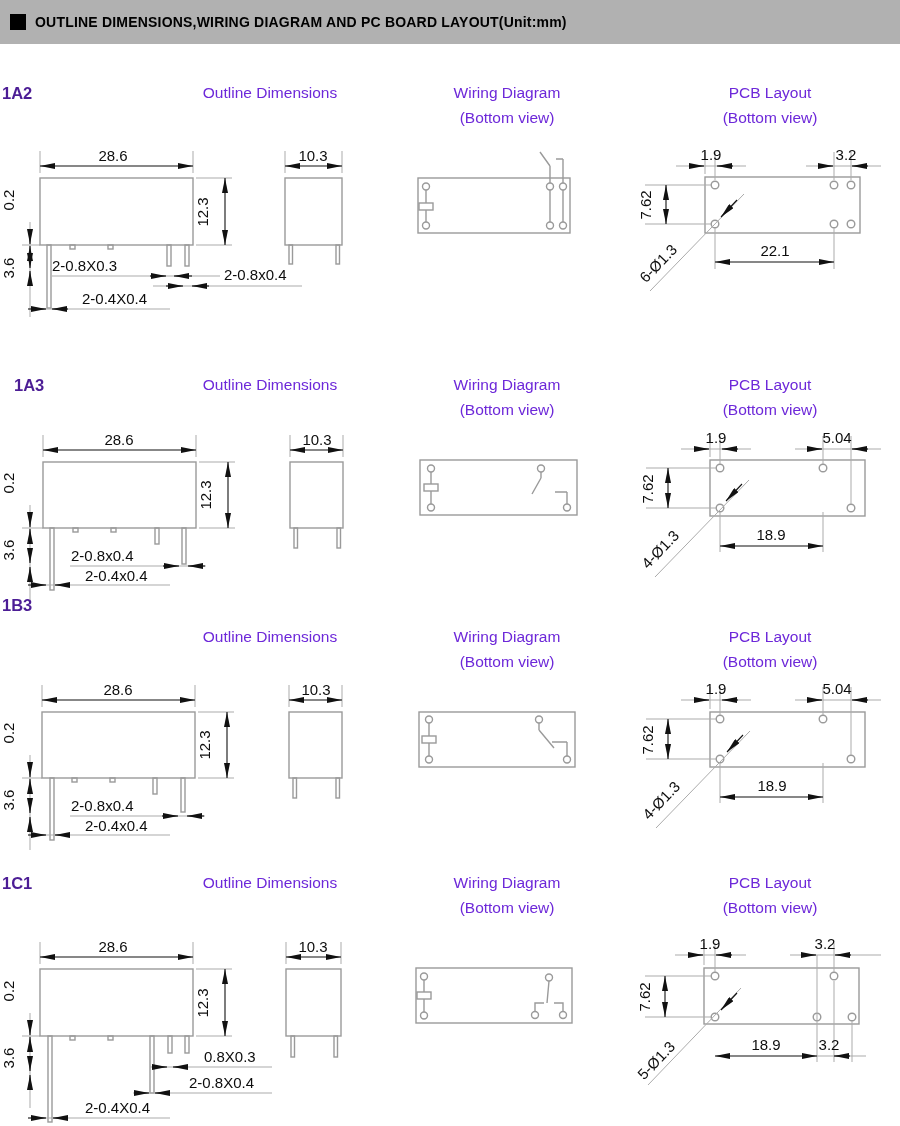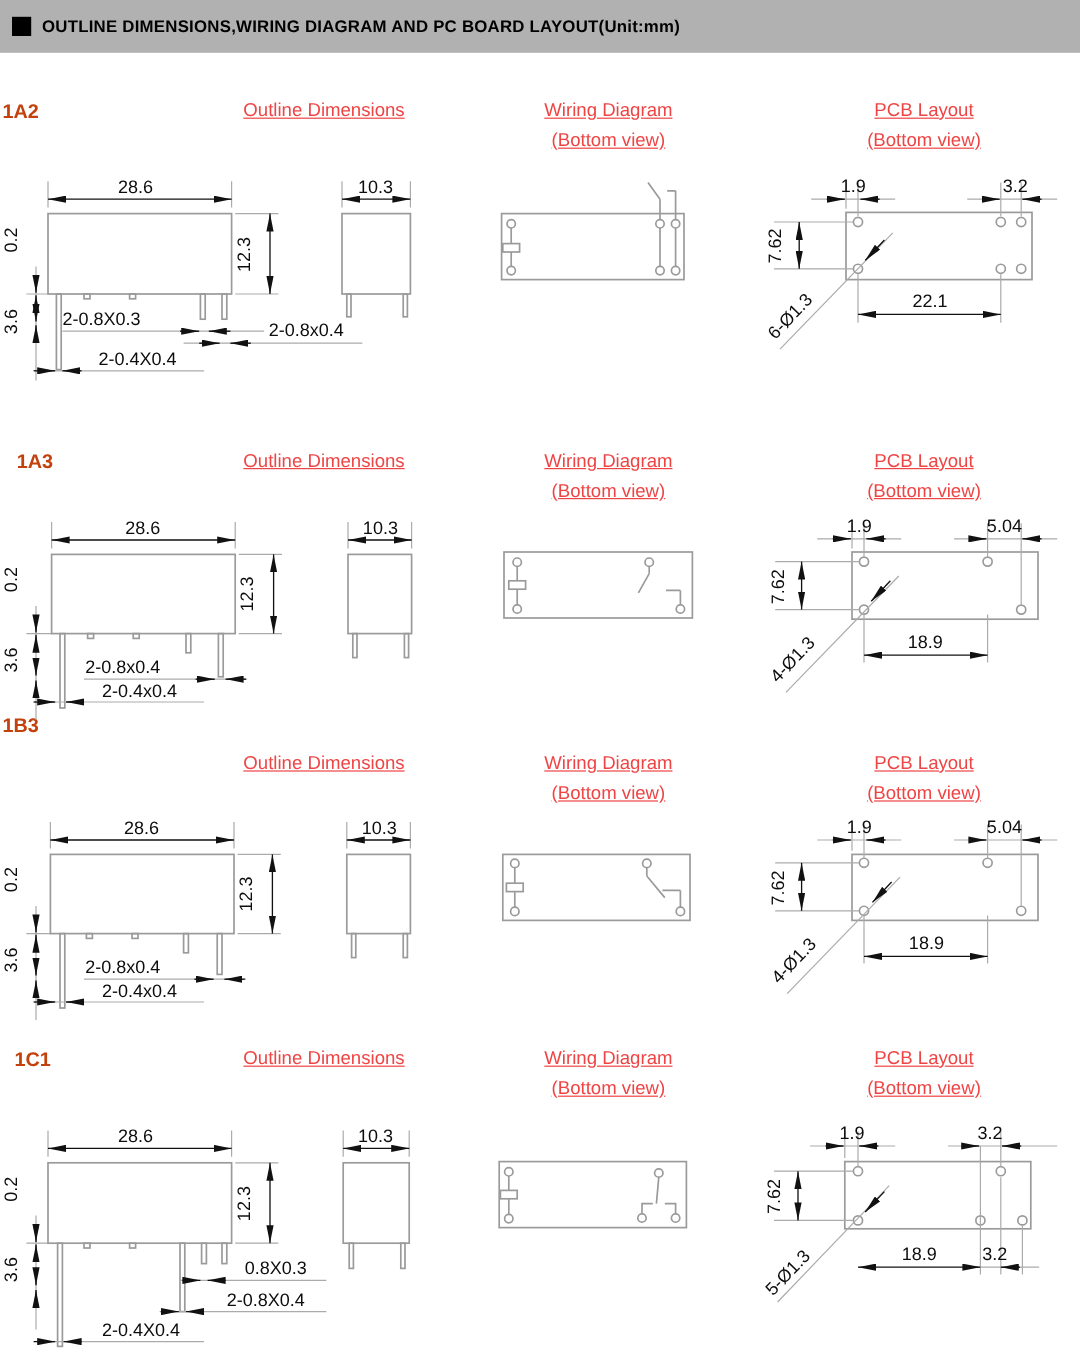--- a/index.html
+++ b/index.html
@@ -2,22 +2,22 @@
 <html><head>
 <meta charset="utf-8">
 <style>
   html,body{margin:0;padding:0;background:#fff;}
   .page{position:relative;width:900px;height:1126px;background:#fff;overflow:hidden;
         font-family:"Liberation Sans",sans-serif;}
   .hdr{position:absolute;left:0;top:0;width:900px;height:44px;background:#b1b1b1;
        display:flex;align-items:center;box-sizing:border-box;padding-left:10px;}
   .hdr .sq{width:16px;height:16px;background:#000;flex:0 0 auto;}
   .hdr .t{margin-left:9px;font-size:14px;font-weight:bold;color:#000;letter-spacing:.2px;white-space:nowrap;}
-  .lbl{position:absolute;font-size:16.5px;font-weight:bold;color:#c2410c;}
-  .ct{position:absolute;width:200px;text-align:center;font-size:15.5px;color:#ef4444;text-decoration:underline;}
+  .lbl{position:absolute;font-size:16.5px;font-weight:bold;color:#4c1d95;}
+  .ct{position:absolute;width:200px;text-align:center;font-size:15.5px;color:#6d28d9;}
   svg.cv{position:absolute;left:0;top:0;}
   .o{fill:none;stroke:#9a9a9a;stroke-width:1.4;}
   .e{fill:none;stroke:#ababab;stroke-width:1;}
   .a{fill:none;stroke:#111;stroke-width:1.1;}
   .t15{font-size:15px;fill:#0d0d0d;}
   .tm{text-anchor:middle;}
   .ts{text-anchor:start;}
 </style>
 </head>
 <body>
@@ -25,21 +25,21 @@
 <div class="page">
 
   <div class="hdr">
     <span class="sq"></span>
     <span class="t">OUTLINE DIMENSIONS,WIRING DIAGRAM AND PC BOARD LAYOUT(Unit:mm)</span>
   </div>
 
   <span class="lbl" style="left:2px;top:84px">1A2</span>
   <span class="lbl" style="left:14px;top:376px">1A3</span>
   <span class="lbl" style="left:2px;top:596px">1B3</span>
-  <span class="lbl" style="left:12px;top:874px">1C1</span>
+  <span class="lbl" style="left:2px;top:874px">1C1</span>
 
   <span class="ct" style="left:170px;top:84px">Outline Dimensions</span>
   <span class="ct" style="left:407px;top:84px">Wiring Diagram</span>
   <span class="ct" style="left:407px;top:109px">(Bottom view)</span>
   <span class="ct" style="left:670px;top:84px">PCB Layout</span>
   <span class="ct" style="left:670px;top:109px">(Bottom view)</span>
 
   <span class="ct" style="left:170px;top:376px">Outline Dimensions</span>
   <span class="ct" style="left:407px;top:376px">Wiring Diagram</span>
   <span class="ct" style="left:407px;top:401px">(Bottom view)</span>

